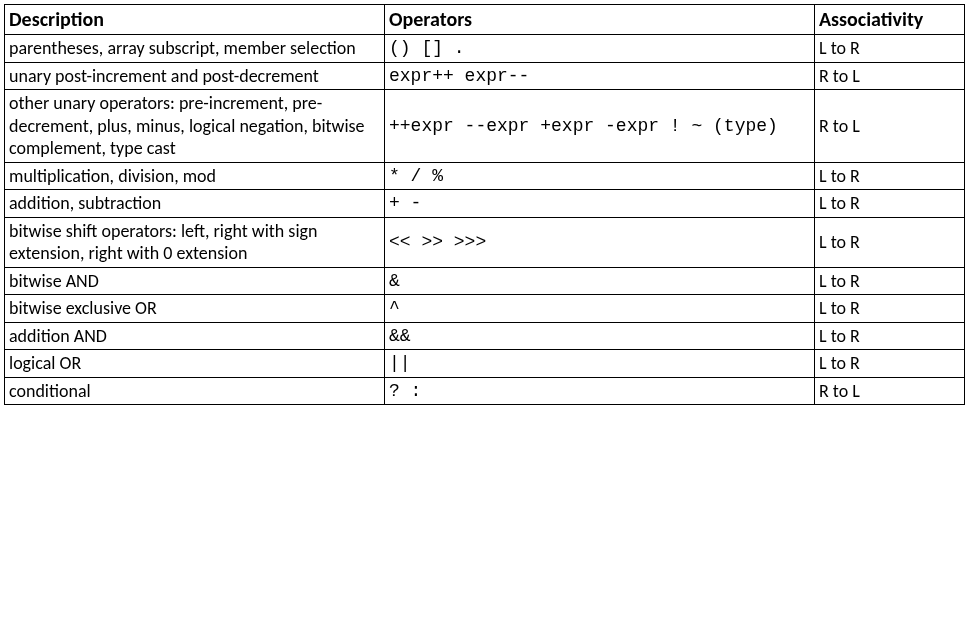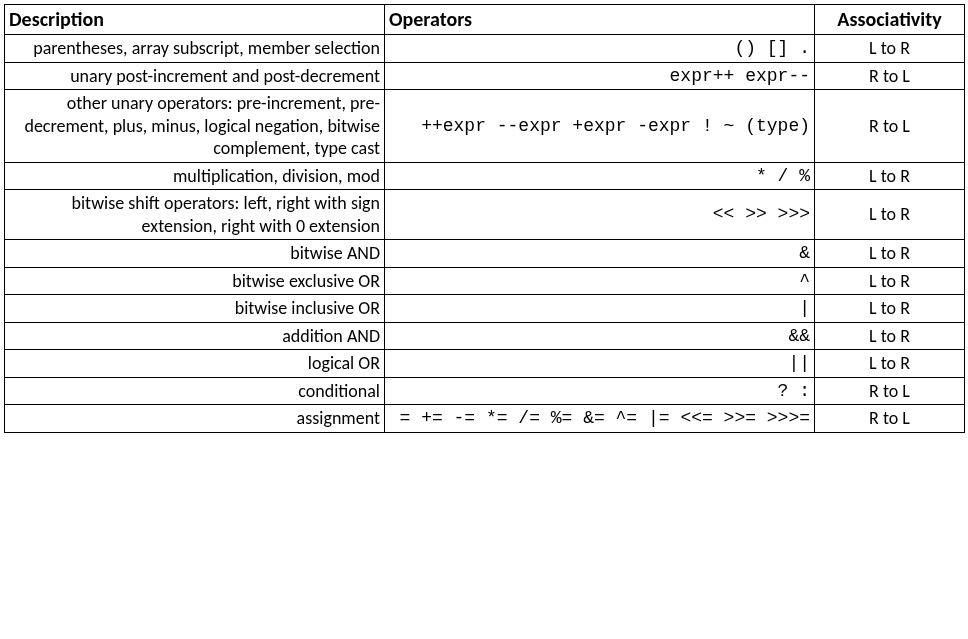--- a/index.html
+++ b/index.html
@@ -13,30 +13,29 @@
     table {
       border-collapse: collapse;
       width: 960px;
       table-layout: fixed;
     }
     th, td {
       border: 1px solid #000;
       padding: 2px 4px;
       vertical-align: middle;
       line-height: 1.25;
-      text-align: right;
     }
     th {
       font-weight: bold;
       text-align: left;
       font-size: 20px;
       margin-top: 31px;
     }
     th.col-assoc, td.col-assoc {
-      text-align: center;
+      text-align: left;
     }
     col.c-desc { width: 380px; }
     col.c-ops { width: 430px; }
     col.c-assoc { width: 150px; }
     td.col-ops {
       font-family: Consolas, "Courier New", monospace;
       font-size: 18px;
     }
     .ital-expr {
     }
@@ -72,53 +71,48 @@
       <td>other unary operators: pre-increment, pre-decrement, plus, minus, logical negation, bitwise complement, type cast</td>
       <td class="col-ops"><span class="ital-expr">++expr</span><span> --expr +expr -expr ! ~ (type)</span></td>
       <td class="col-assoc">R to L</td>
     </tr>
     <tr>
       <td>multiplication, division, mod</td>
       <td class="col-ops">* / %</td>
       <td class="col-assoc">L to R</td>
     </tr>
     <tr>
+      <td>addition, subtraction</td>
+      <td class="col-ops">+ -</td>
+      <td class="col-assoc">L to R</td>
+    </tr>
+    <tr>
       <td>bitwise shift operators: left, right with sign extension, right with 0 extension</td>
       <td class="col-ops">&lt;&lt; &gt;&gt; &gt;&gt;&gt;</td>
       <td class="col-assoc">L to R</td>
     </tr>
     <tr>
       <td>bitwise AND</td>
       <td class="col-ops">&amp;</td>
       <td class="col-assoc">L to R</td>
     </tr>
     <tr>
       <td>bitwise exclusive OR</td>
       <td class="col-ops">^</td>
-      <td class="col-assoc">L to R</td>
-    </tr>
-    <tr>
-      <td>bitwise inclusive OR</td>
-      <td class="col-ops">|</td>
       <td class="col-assoc">L to R</td>
     </tr>
     <tr>
       <td>addition AND</td>
       <td class="col-ops">&amp;&amp;</td>
       <td class="col-assoc">L to R</td>
     </tr>
     <tr>
       <td>logical OR</td>
       <td class="col-ops">||</td>
       <td class="col-assoc">L to R</td>
     </tr>
     <tr>
       <td>conditional</td>
       <td class="col-ops">? :</td>
       <td class="col-assoc">R to L</td>
     </tr>
-    <tr>
-      <td>assignment</td>
-      <td class="col-ops">= += -= *= /= %= &amp;= ^= |= &lt;&lt;= &gt;&gt;= &gt;&gt;&gt;=</td>
-      <td class="col-assoc">R to L</td>
-    </tr>
   </tbody>
 </table>
 
 </body></html>

